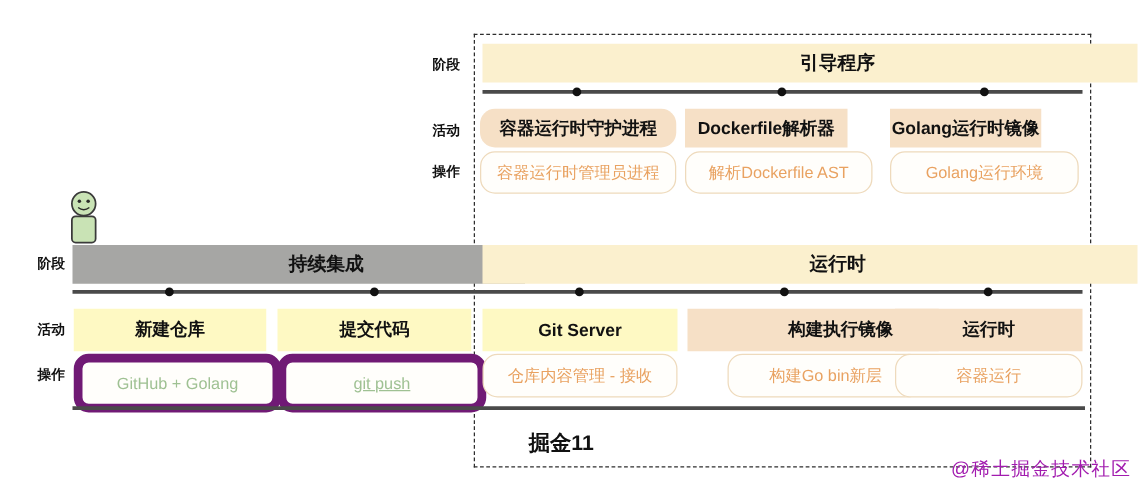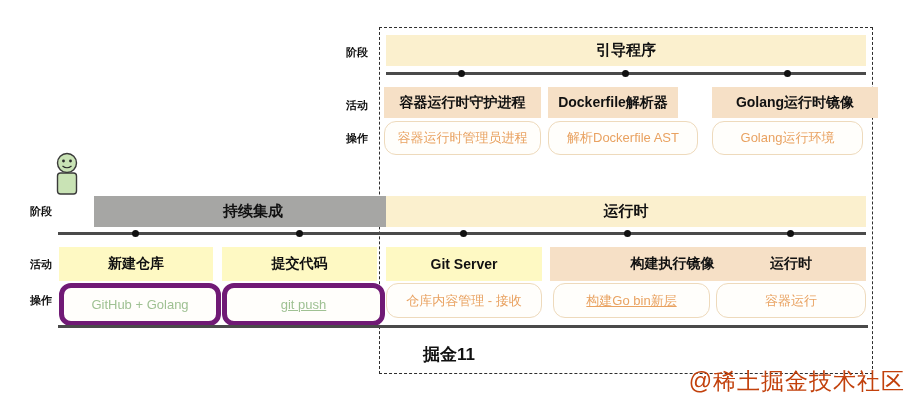--- a/index.html
+++ b/index.html
@@ -10,44 +10,44 @@
   .dashed-box{
     position:absolute;left:379px;top:27px;width:492px;height:345px;
     border:1.5px dashed #2e2e2e;background:transparent;
   }
   .row-label{
     position:absolute;font-size:11px;font-weight:bold;color:#111;
     width:40px;text-align:right;line-height:14px;
   }
   .stage-bar{
     position:absolute;height:31px;display:flex;align-items:center;justify-content:center;
-    font-size:15px;font-weight:bold;color:#111;
+    font-size:15px;font-weight:bold;color:#111;padding-left:44px;
   }
   .cream{background:#FBF0CE;}
-  .graybg{background:#A6A6A4;margin-left:36px;}
+  .graybg{background:#A6A6A4;}
   .timeline{position:absolute;height:3px;background:#4a4a4a;}
   .tdot{position:absolute;width:7px;height:7px;border-radius:50%;background:#111;}
   .abox{
     position:absolute;display:flex;align-items:center;justify-content:center;
     font-size:14px;font-weight:bold;color:#111;white-space:nowrap;
   }
   .abox.peach{background:#F6E0C6;}
   .abox.gray{background:#fef9c3;}
   .obox{
     position:absolute;display:flex;align-items:center;justify-content:center;
     font-size:13px;background:#fffefb;white-space:nowrap;border-radius:12px;
   }
   .obox.orange{border:1px solid #EEDABC;color:#E9A261;}
-  .obox.green{border:5px solid #701a75;color:#9FC193;}
+  .obox.green{border:7px solid #701a75;color:#9FC193;}
   .caption{
     position:absolute;left:423px;top:343px;width:400px;text-align:left;
     font-size:17px;font-weight:bold;color:#111;
   }
   .watermark{
-    position:absolute;right:7px;top:366px;font-size:23px;color:#c2410c;letter-spacing:1px;
+    position:absolute;right:7px;top:366px;font-size:15px;color:#a21caf;letter-spacing:1px;
   }
   .person{position:absolute;left:52px;top:149px;}
 </style>
 </head>
 <body>
 
 <div class="canvas">
 
   <div class="dashed-box"></div>
 
@@ -63,25 +63,25 @@
   <div class="stage-bar cream" style="left:386px;top:35px;width:480px;">引导程序</div>
 
   <div class="timeline" style="left:386px;top:72px;width:480px;"></div>
   <div class="tdot" style="left:458px;top:70px;"></div>
   <div class="tdot" style="left:622px;top:70px;"></div>
   <div class="tdot" style="left:784px;top:70px;"></div>
 
   <div class="row-label" style="left:328px;top:98px;">活动</div>
   <div class="row-label" style="left:328px;top:131px;">操作</div>
   <div id="top-columns">
-      <div class="abox peach" style="left: 384px; width: 157px; top: 87px; height: 31px;">容器运行时守护进程</div>
+      <div class="abox peach" style="left: 384px; width: 157px; top: 87px; height: 31px; border-radius: 12px;">容器运行时守护进程</div>
       <div class="obox orange" style="left: 384px; width: 155px; top: 121px; height: 32px;">容器运行时管理员进程</div>
       <div class="abox peach" style="left: 548px; width: 130px; top: 87px; height: 31px;">Dockerfile解析器</div>
       <div class="obox orange" style="left: 548px; width: 148px; top: 121px; height: 32px;">解析Dockerfile AST</div>
-      <div class="abox peach" style="left: 712px; width: 166px; top: 87px; height: 31px;">Golang运行时镜像</div>
+      <div class="abox peach" style="left: 712px; width: 121px; top: 87px; height: 31px;">Golang运行时镜像</div>
       <div class="obox orange" style="left: 712px; width: 149px; top: 121px; height: 32px;">Golang运行环境</div>
     </div>
 
   <div class="row-label" style="left:12px;top:204px;">阶段</div>
   <div class="stage-bar graybg" style="left:58px;top:196px;width:318px;">持续集成</div>
   <div class="stage-bar cream" style="left:386px;top:196px;width:480px;">运行时</div>
 
   <div class="timeline" style="left:58px;top:232px;width:808px;"></div>
   <div class="tdot" style="left:132px;top:230px;"></div>
   <div class="tdot" style="left:296px;top:230px;"></div>
@@ -92,21 +92,21 @@
   <div class="row-label" style="left:12px;top:257px;">活动</div>
   <div class="row-label" style="left:12px;top:293px;">操作</div>
   <div id="bottom-columns">
       <div class="abox gray" style="left: 59px; width: 154px; top: 247px; height: 34px;">新建仓库</div>
       <div class="obox green" style="left: 59px; width: 152px; top: 283px; height: 33px;">GitHub + Golang</div>
       <div class="abox gray" style="left: 222px; width: 155px; top: 247px; height: 34px;">提交代码</div>
       <div class="obox green" style="left: 222px; width: 153px; top: 283px; height: 33px; text-decoration: underline;">git push</div>
       <div class="abox gray" style="left: 386px; width: 156px; top: 247px; height: 34px;">Git Server</div>
       <div class="obox orange" style="left: 386px; width: 154px; top: 283px; height: 33px;">仓库内容管理 - 接收</div>
       <div class="abox peach" style="left: 550px; width: 157px; top: 247px; height: 34px; padding-left: 44px;">构建执行镜像</div>
-      <div class="obox orange" style="left: 553px; width: 155px; top: 283px; height: 33px; text-decoration: underline;">构建Go bin新层</div>
+      <div class="obox orange" style="left: 582px; width: 155px; top: 283px; height: 33px;">构建Go bin新层</div>
       <div class="abox peach" style="left: 716px; width: 150px; top: 247px; height: 34px;">运行时</div>
       <div class="obox orange" style="left: 716px; width: 148px; top: 283px; height: 33px;">容器运行</div>
     </div>
 
   <div class="timeline" style="left:58px;top:325px;width:810px;"></div>
 
   <div class="caption">掘金11</div>
   <div class="watermark">@稀土掘金技术社区</div>
 </div>
 

